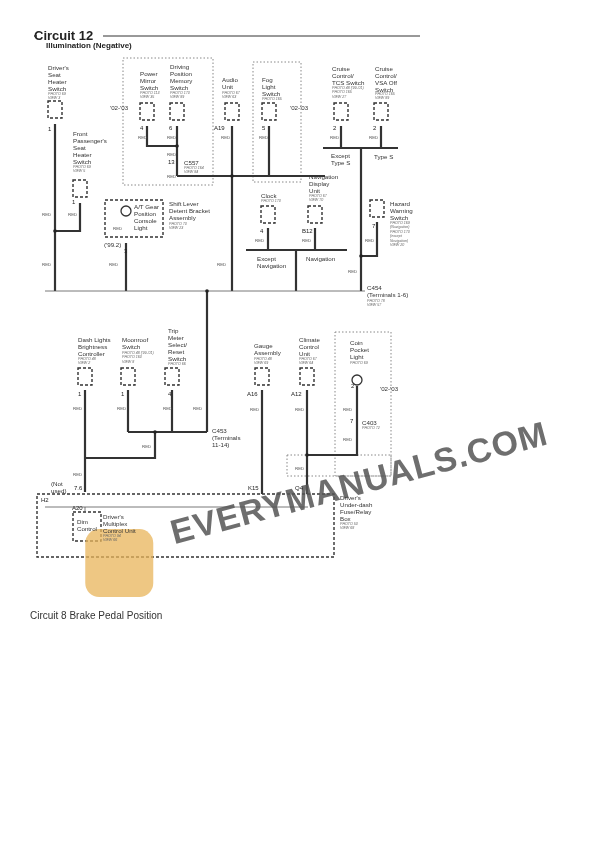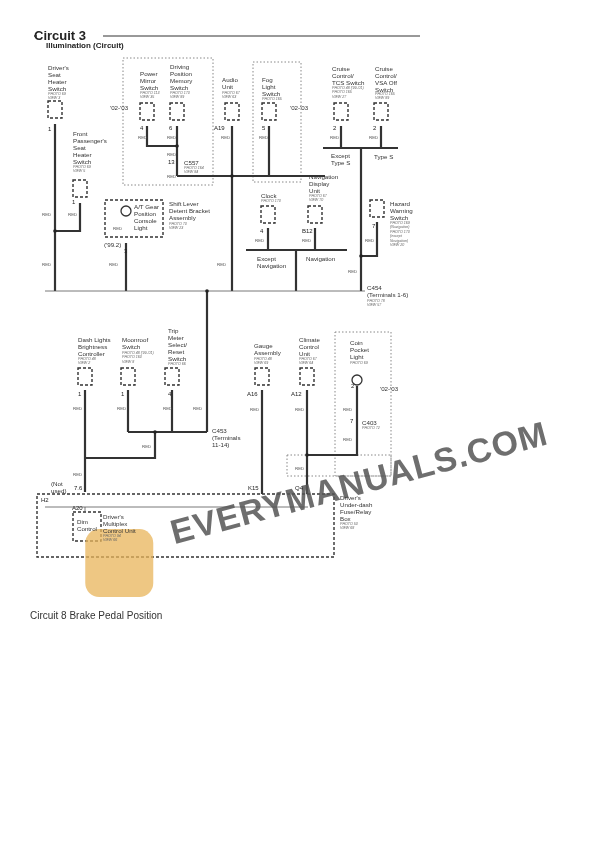--- a/index.html
+++ b/index.html
@@ -11,21 +11,21 @@
   .ref{font-size:3.6px;line-height:4.4px;color:#666;font-style:italic;white-space:pre-line;}
   .pin{font-size:6px;color:#222;}
   .wire{font-size:4.4px;color:#555;}
   .caption{left:30px;top:610px;font-size:10px;color:#333;}
   svg{position:absolute;left:0;top:0;}
   .wm{font-family:"Liberation Sans",sans-serif;font-weight:bold;font-size:34px;fill:#555;opacity:0.85;letter-spacing:1px;}
 </style>
 </head>
 <body>
 
-<div class="abs title">Circuit 3</div>
+<div class="abs title">Circuit 12</div>
 <svg width="612" height="866">
 
   <line x1="34" y1="36" x2="37" y2="36" stroke="#333" stroke-width="1.5"></line>
   <line x1="103" y1="36" x2="420" y2="36" stroke="#333" stroke-width="1"></line>
 
   <rect x="123" y="58" width="90" height="127" fill="none" stroke="#888" stroke-dasharray="1.5,2"></rect>
   <rect x="253" y="62" width="48" height="120" fill="none" stroke="#888" stroke-dasharray="1.5,2"></rect>
   <rect x="335" y="332" width="56" height="144" fill="none" stroke="#888" stroke-dasharray="1.5,2"></rect>
   <rect x="287" y="455" width="104" height="21" fill="none" stroke="#888" stroke-dasharray="1.5,2"></rect>
 
@@ -111,21 +111,21 @@
     <circle cx="307" cy="455" r="1.8"></circle>
     <circle cx="207" cy="291" r="1.8"></circle>
   </g>
 
   <g transform="rotate(-15 330 430)">
     <rect x="58" y="470" width="68" height="68" rx="14" fill="#e8b45a" opacity="0.75" transform="rotate(15 92 504)"></rect>
     <text class="wm" x="150" y="500">EVERYMANUALS.COM</text>
   </g>
 </svg>
 
-<div class="abs subtitle">Illumination (Circuit)</div>
+<div class="abs subtitle">Illumination (Negative)</div>
 
 <div class="abs lbl" style="left:48px;top:64px">Driver's
 Seat
 Heater
 Switch</div>
 <div class="abs ref" style="left:48px;top:92px">PHOTO 69
 VIEW 3</div>
 <div class="abs pin" style="left:48px;top:126px">1</div>
 
 <div class="abs lbl" style="left:73px;top:130px">Front

